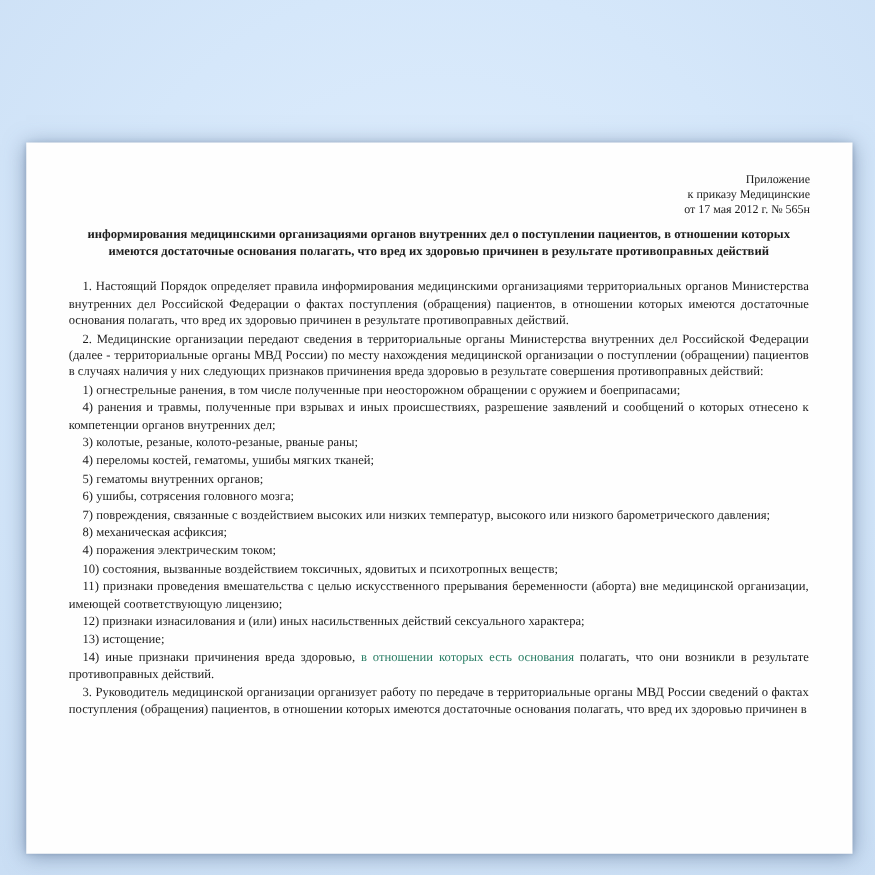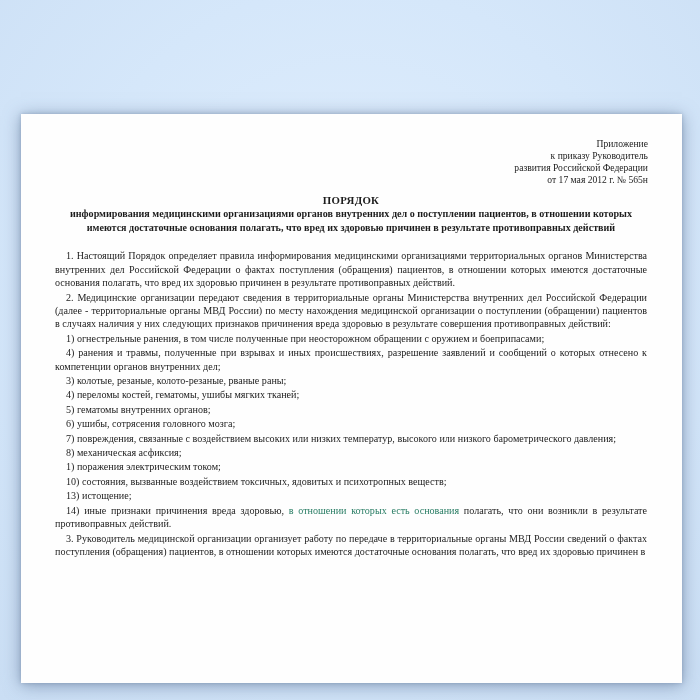--- a/index.html
+++ b/index.html
@@ -63,37 +63,37 @@
     
   }
 </style>
 </head>
 <body>
 
 <div class="stage">
   <div class="paper" style="background: rgb(254, 254, 254); color: rgb(28, 28, 28);">
     <div class="annex">
         <div>Приложение</div>
-        <div>к приказу Руководитель</div>
-        <div>развития Российской Федерации</div>
+        <div>к приказу Медицинские</div>
         <div>от 17 мая 2012 г. № 565н</div>
       </div>
-    <h1 class="doc-title">ПОРЯДОК</h1>
     <div class="doc-subtitle">информирования медицинскими организациями органов внутренних дел о поступлении пациентов, в отношении которых имеются достаточные основания полагать, что вред их здоровью причинен в результате противоправных действий</div>
     <div class="body-text">
         <p><span>1. Настоящий Порядок определяет правила информирования медицинскими организациями территориальных органов Министерства внутренних дел Российской Федерации о фактах поступления (обращения) пациентов, в отношении которых имеются достаточные основания полагать, что вред их здоровью причинен в результате противоправных действий.</span></p>
         <p><span>2. Медицинские организации передают сведения в территориальные органы Министерства внутренних дел Российской Федерации (далее - территориальные органы МВД России) по месту нахождения медицинской организации о поступлении (обращении) пациентов в случаях наличия у них следующих признаков причинения вреда здоровью в результате совершения противоправных действий:</span></p>
         <p><span>1) огнестрельные ранения, в том числе полученные при неосторожном обращении с оружием и боеприпасами;</span></p>
         <p><span>4) ранения и травмы, полученные при взрывах и иных происшествиях, разрешение заявлений и сообщений о которых отнесено к компетенции органов внутренних дел;</span></p>
         <p><span>3) колотые, резаные, колото-резаные, рваные раны;</span></p>
         <p><span>4) переломы костей, гематомы, ушибы мягких тканей;</span></p>
         <p><span>5) гематомы внутренних органов;</span></p>
         <p><span>6) ушибы, сотрясения головного мозга;</span></p>
         <p><span>7) повреждения, связанные с воздействием высоких или низких температур, высокого или низкого барометрического давления;</span></p>
         <p><span>8) механическая асфиксия;</span></p>
-        <p><span>1) поражения электрическим током;</span></p>
+        <p><span>4) поражения электрическим током;</span></p>
         <p><span>10) состояния, вызванные воздействием токсичных, ядовитых и психотропных веществ;</span></p>
+        <p><span>11) признаки проведения вмешательства с целью искусственного прерывания беременности (аборта) вне медицинской организации, имеющей соответствующую лицензию;</span></p>
+        <p><span>12) признаки изнасилования и (или) иных насильственных действий сексуального характера;</span></p>
         <p><span>13) истощение;</span></p>
         <p><span>14) иные признаки причинения вреда здоровью, </span><span class="hl" style="color: rgb(39, 124, 99);">в отношении которых есть основания</span><span> полагать, что они возникли в результате противоправных действий.</span></p>
         <p><span>3. Руководитель медицинской организации организует работу по передаче в территориальные органы МВД России сведений о фактах поступления (обращения) пациентов, в отношении которых имеются достаточные основания полагать, что вред их здоровью причинен в</span></p>
       </div>
   </div>
 </div>
 
 </body></html>

